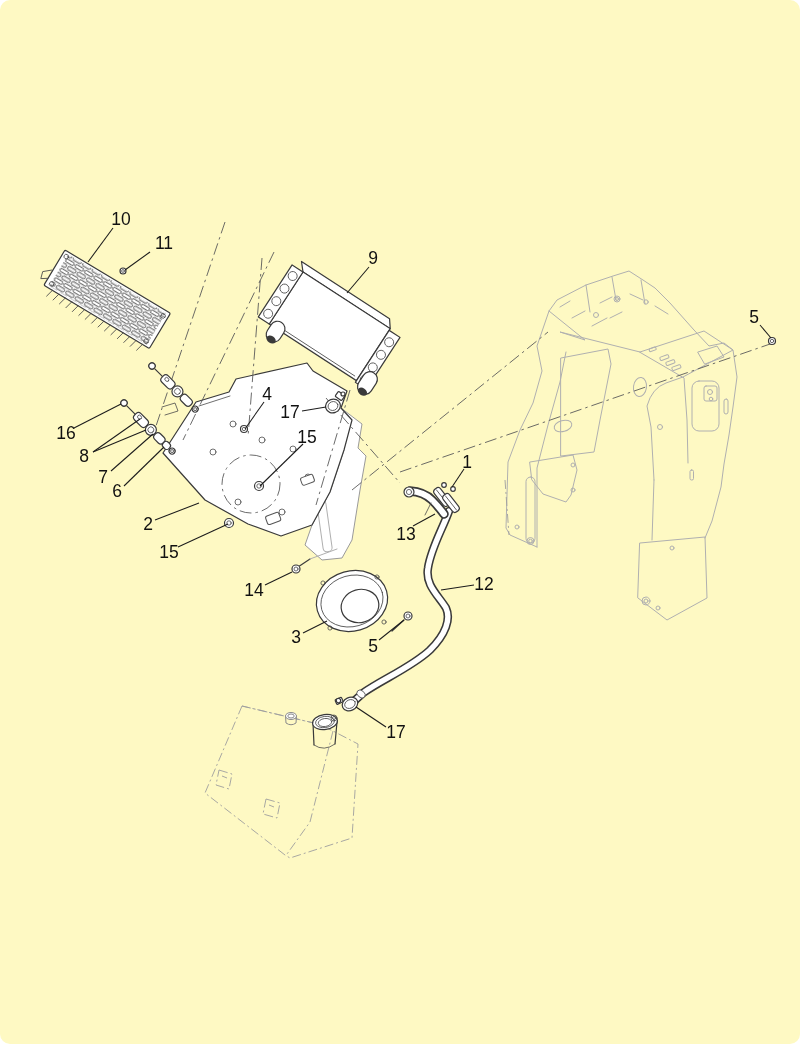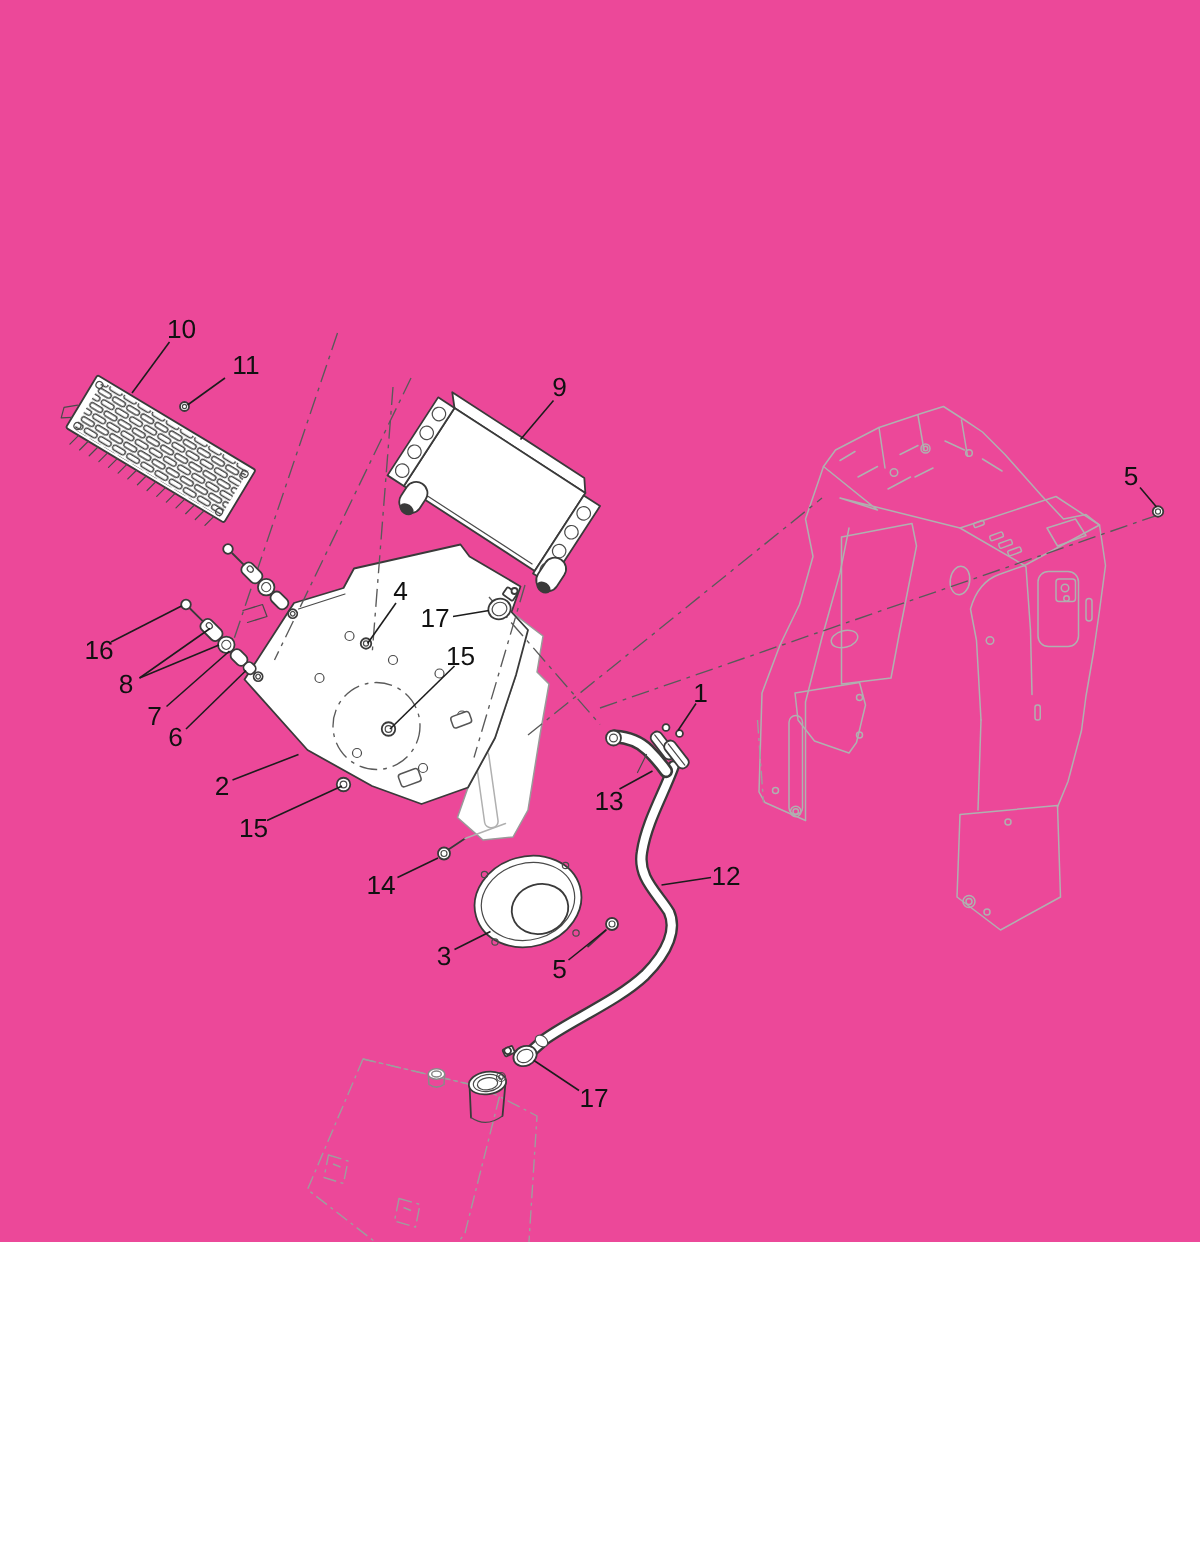--- a/index.html
+++ b/index.html
@@ -1,16 +1,16 @@
 <!DOCTYPE html>
 <html><head>
 <meta charset="utf-8">
 <style>
   html,body{margin:0;padding:0;background:#fff;}
-  #canvas{position:relative;width:800px;height:828px;background:#ec4899;overflow:hidden;}
+  #canvas{position:relative;width:800px;height:1044px;background:#fef9c3;overflow:hidden;border-radius:10px;}
   svg{display:block;}
   .part{fill:none;stroke:#3a3a3a;stroke-width:1.2;stroke-linejoin:round;stroke-linecap:round}
   .pf{fill:#ffffff;stroke:#3a3a3a;stroke-width:1.2;stroke-linejoin:round}
   .pt{fill:none;stroke:#4a4a4a;stroke-width:.8;stroke-linejoin:round;stroke-linecap:round}
   .ptf{fill:#ffffff;stroke:#4a4a4a;stroke-width:.8}
   .dk{fill:#3a3a3a;stroke:none}
   .ph{fill:none;stroke:#b0b0b0;stroke-width:1;stroke-linejoin:round;stroke-linecap:round}
   .gb{fill:#ffffff;stroke:#9a9a9a;stroke-width:1;stroke-linejoin:round}
   .lt{fill:#ffffff;stroke:#555;stroke-width:1}
   .dd{fill:none;stroke:#5a5a5a;stroke-width:.9;stroke-dasharray:12 4 2.5 4}

